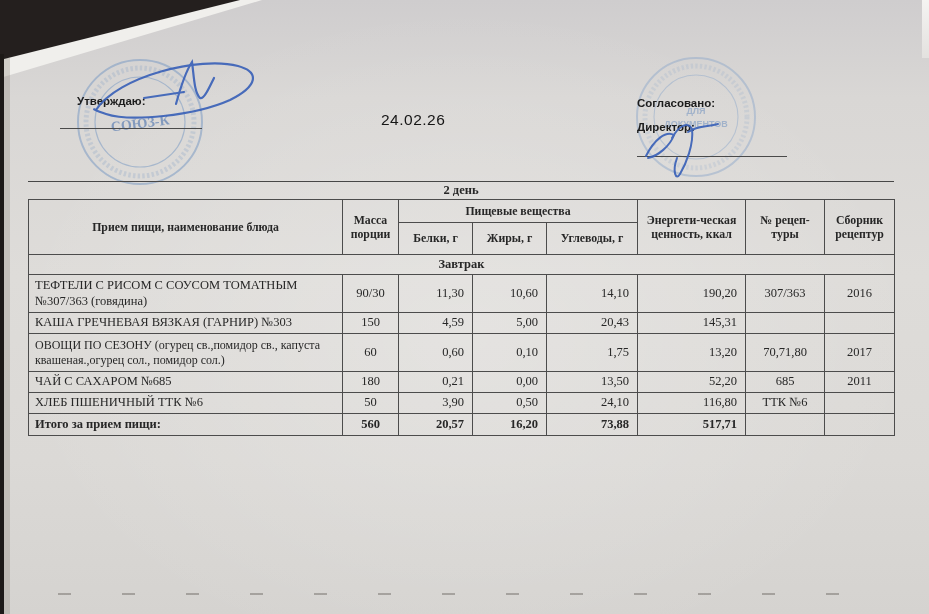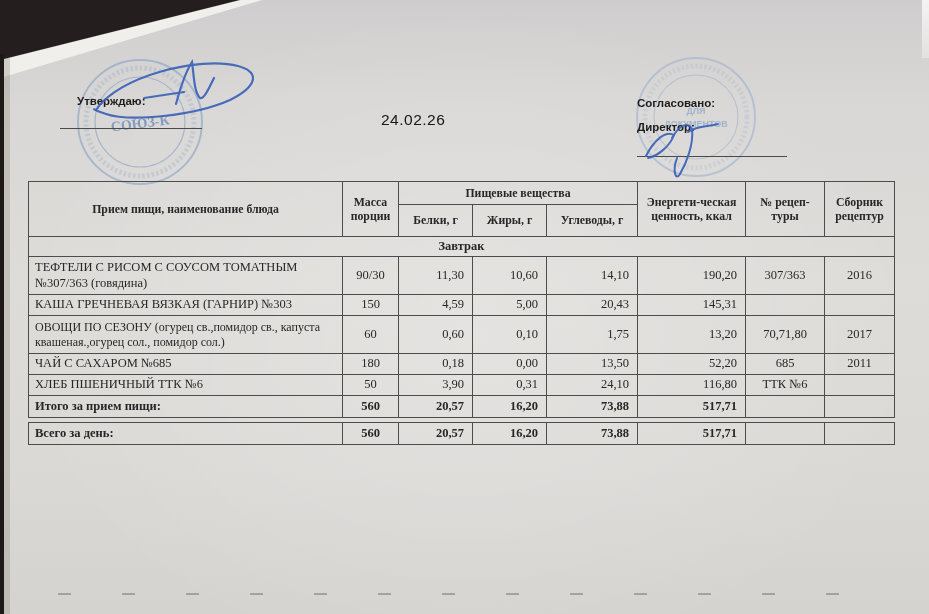--- a/index.html
+++ b/index.html
@@ -101,20 +101,21 @@
 
   <svg class="sig" style="left:640px;top:118px;" width="110" height="64" viewBox="0 0 110 64">
     <g stroke="#3b62b8" stroke-width="2" fill="none" stroke-linecap="round" opacity="0.92">
       <path d="M6 38 C 14 22, 26 12, 34 17 C 30 28, 18 38, 8 40"></path>
       <path d="M32 20 C 40 6, 48 4, 52 11 C 54 26, 46 46, 40 56 C 36 63, 32 54, 37 40"></path>
       <path d="M48 14 C 58 7, 68 9, 78 6"></path>
     </g>
   </svg>
 
   <div class="doc-table">
+    <div class="day-title">2 день</div>
 
     <table>
       <colgroup>
         <col style="width:314px">
           <col style="width:56px">
           <col style="width:74px">
           <col style="width:74px">
         <col style="width:91px">
           <col style="width:108px">
           <col style="width:79px">
@@ -164,32 +165,32 @@
         <td class="c-num">0,60</td>
         <td class="c-num">0,10</td>
         <td class="c-num">1,75</td>
         <td class="c-num">13,20</td>
         <td class="c-mid">70,71,80</td>
         <td class="c-mid">2017</td>
       </tr>
       <tr class="h-reg">
         <td class="c-name">ЧАЙ С САХАРОМ №685</td>
         <td class="c-mass">180</td>
-        <td class="c-num">0,18</td>
+        <td class="c-num">0,21</td>
         <td class="c-num">0,00</td>
         <td class="c-num">13,50</td>
         <td class="c-num">52,20</td>
         <td class="c-mid">685</td>
         <td class="c-mid">2011</td>
       </tr>
       <tr class="h-reg">
         <td class="c-name">ХЛЕБ ПШЕНИЧНЫЙ ТТК №6</td>
         <td class="c-mass">50</td>
         <td class="c-num">3,90</td>
-        <td class="c-num">0,31</td>
+        <td class="c-num">0,50</td>
         <td class="c-num">24,10</td>
         <td class="c-num">116,80</td>
         <td class="c-mid">ТТК №6</td>
         <td class="c-mid"></td>
       </tr>
 
       <tr class="h-tot total">
         <td class="c-name">Итого за прием пищи:</td>
         <td class="c-mass">560</td>
         <td class="c-num">20,57</td>
@@ -197,39 +198,15 @@
         <td class="c-num">73,88</td>
         <td class="c-num">517,71</td>
         <td class="c-mid"></td>
         <td class="c-mid"></td>
       </tr>
     </tbody>
       </table>
 
     <div class="gap"></div>
 
-    <table>
-      <colgroup>
-        <col style="width:314px">
-          <col style="width:56px">
-          <col style="width:74px">
-          <col style="width:74px">
-        <col style="width:91px">
-          <col style="width:108px">
-          <col style="width:79px">
-          <col style="width:70px">
-      </colgroup>
-      <tbody>
-          <tr class="h-tot total">
-        <td class="c-name">Всего за день:</td>
-        <td class="c-mass">560</td>
-        <td class="c-num">20,57</td>
-        <td class="c-num">16,20</td>
-        <td class="c-num">73,88</td>
-        <td class="c-num">517,71</td>
-        <td class="c-mid"></td>
-        <td class="c-mid"></td>
-      </tr>
-    </tbody>
-      </table>
   </div>
 
 </div>
 
 </body></html>

